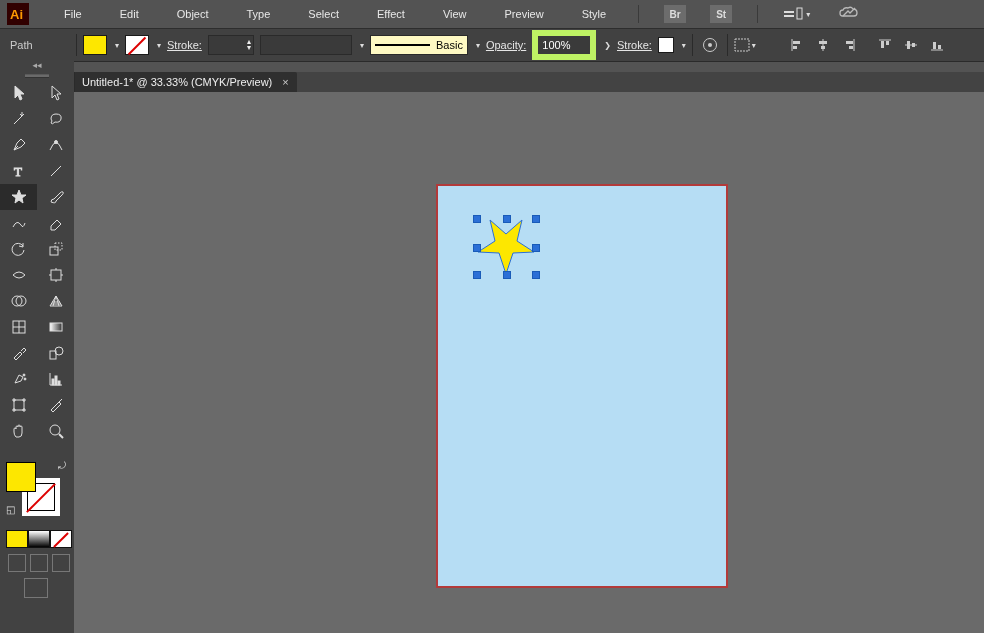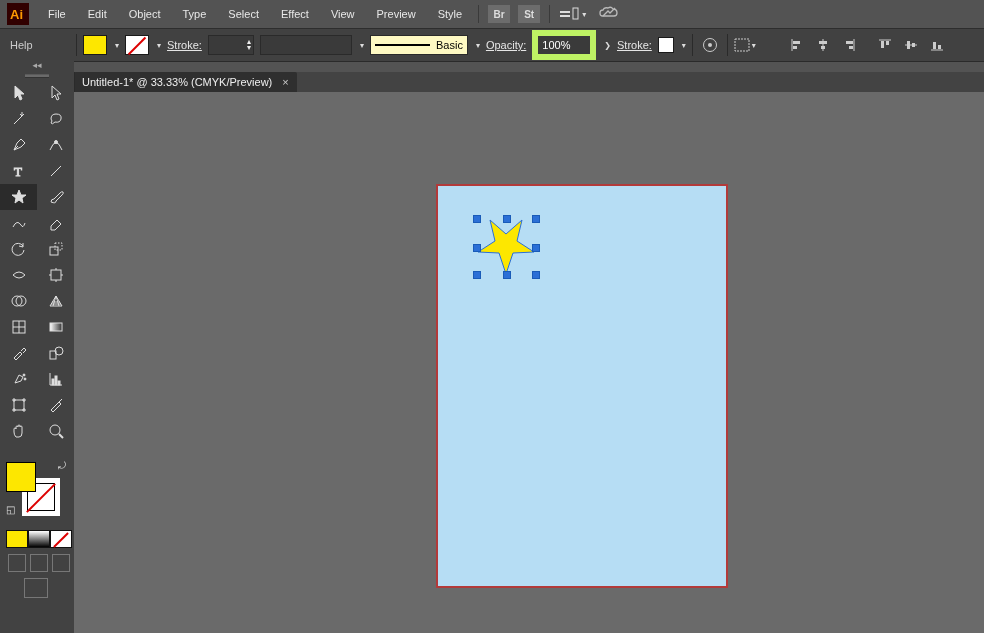--- a/index.html
+++ b/index.html
@@ -1,17 +1,17 @@
 <!DOCTYPE html>
 <html><head>
 <meta charset="utf-8">
 <style>
   html,body{margin:0;padding:0;width:984px;height:633px;background:#535353;font-family:"Segoe UI",Tahoma,Arial,sans-serif;font-size:11px;color:#ddd;overflow:hidden;}
   
-  .menubar{height:28px;background:#535353;display:flex;align-items:center;padding:0 4px;gap:2px;}
+  .menubar{height:28px;background:#535353;display:flex;align-items:center;padding:0 4px;gap:18px;}
   .menubar .logo{width:24px;height:24px;display:flex;align-items:center;justify-content:center;margin:0 6px 0 2px;}
   .menubar .mitem{padding:4px 10px;color:#e8e8e8;cursor:default;}
   .menubar .sep{width:1px;height:18px;background:#3a3a3a;margin:0 4px;}
   .menubar .sq{width:22px;height:18px;background:#6c6c6c;display:flex;align-items:center;justify-content:center;font-size:10px;font-weight:bold;color:#ddd;margin:0 3px;}
   .menubar .arrbtn{display:flex;align-items:center;margin:0 4px;}
   .menubar .arrbtn .bars{display:flex;flex-direction:column;gap:2px;margin-right:2px;}
   .menubar .arrbtn .bars span{width:10px;height:2px;background:#ddd;}
   .menubar .cloud{margin:0 6px;}
   .dd{font-size:8px;color:#ddd;margin-left:2px;}
   
@@ -103,21 +103,21 @@
   </div>
   <div class="cloud">
     <svg width="22" height="16">
         <path d="M4 11 Q2 11 2 8 Q2 5 5 5 Q6 2 10 3 Q13 1 15 4 Q19 4 19 8 Q19 11 16 11 Z" fill="none" stroke="#bbb" stroke-width="1.3"></path>
         <path d="M5 11 L10 6 L12 8 L17 3" fill="none" stroke="#bbb" stroke-width="1.3"></path>
       </svg>
   </div>
 </div>
 
 <div class="ctrlbar">
-  <div class="sel-label">Help</div>
+  <div class="sel-label">Path</div>
   <div class="vsep"></div>
   <span class="swatch fill"></span>
     <span class="dd">▾</span>
   <span class="swatch none"></span>
     <span class="dd">▾</span>
   <span class="lbl">Stroke:</span>
   <span class="strokew">
       <span></span>
       <span style="font-size:8px;line-height:6px;">▴<br>▾</span>
     </span>

